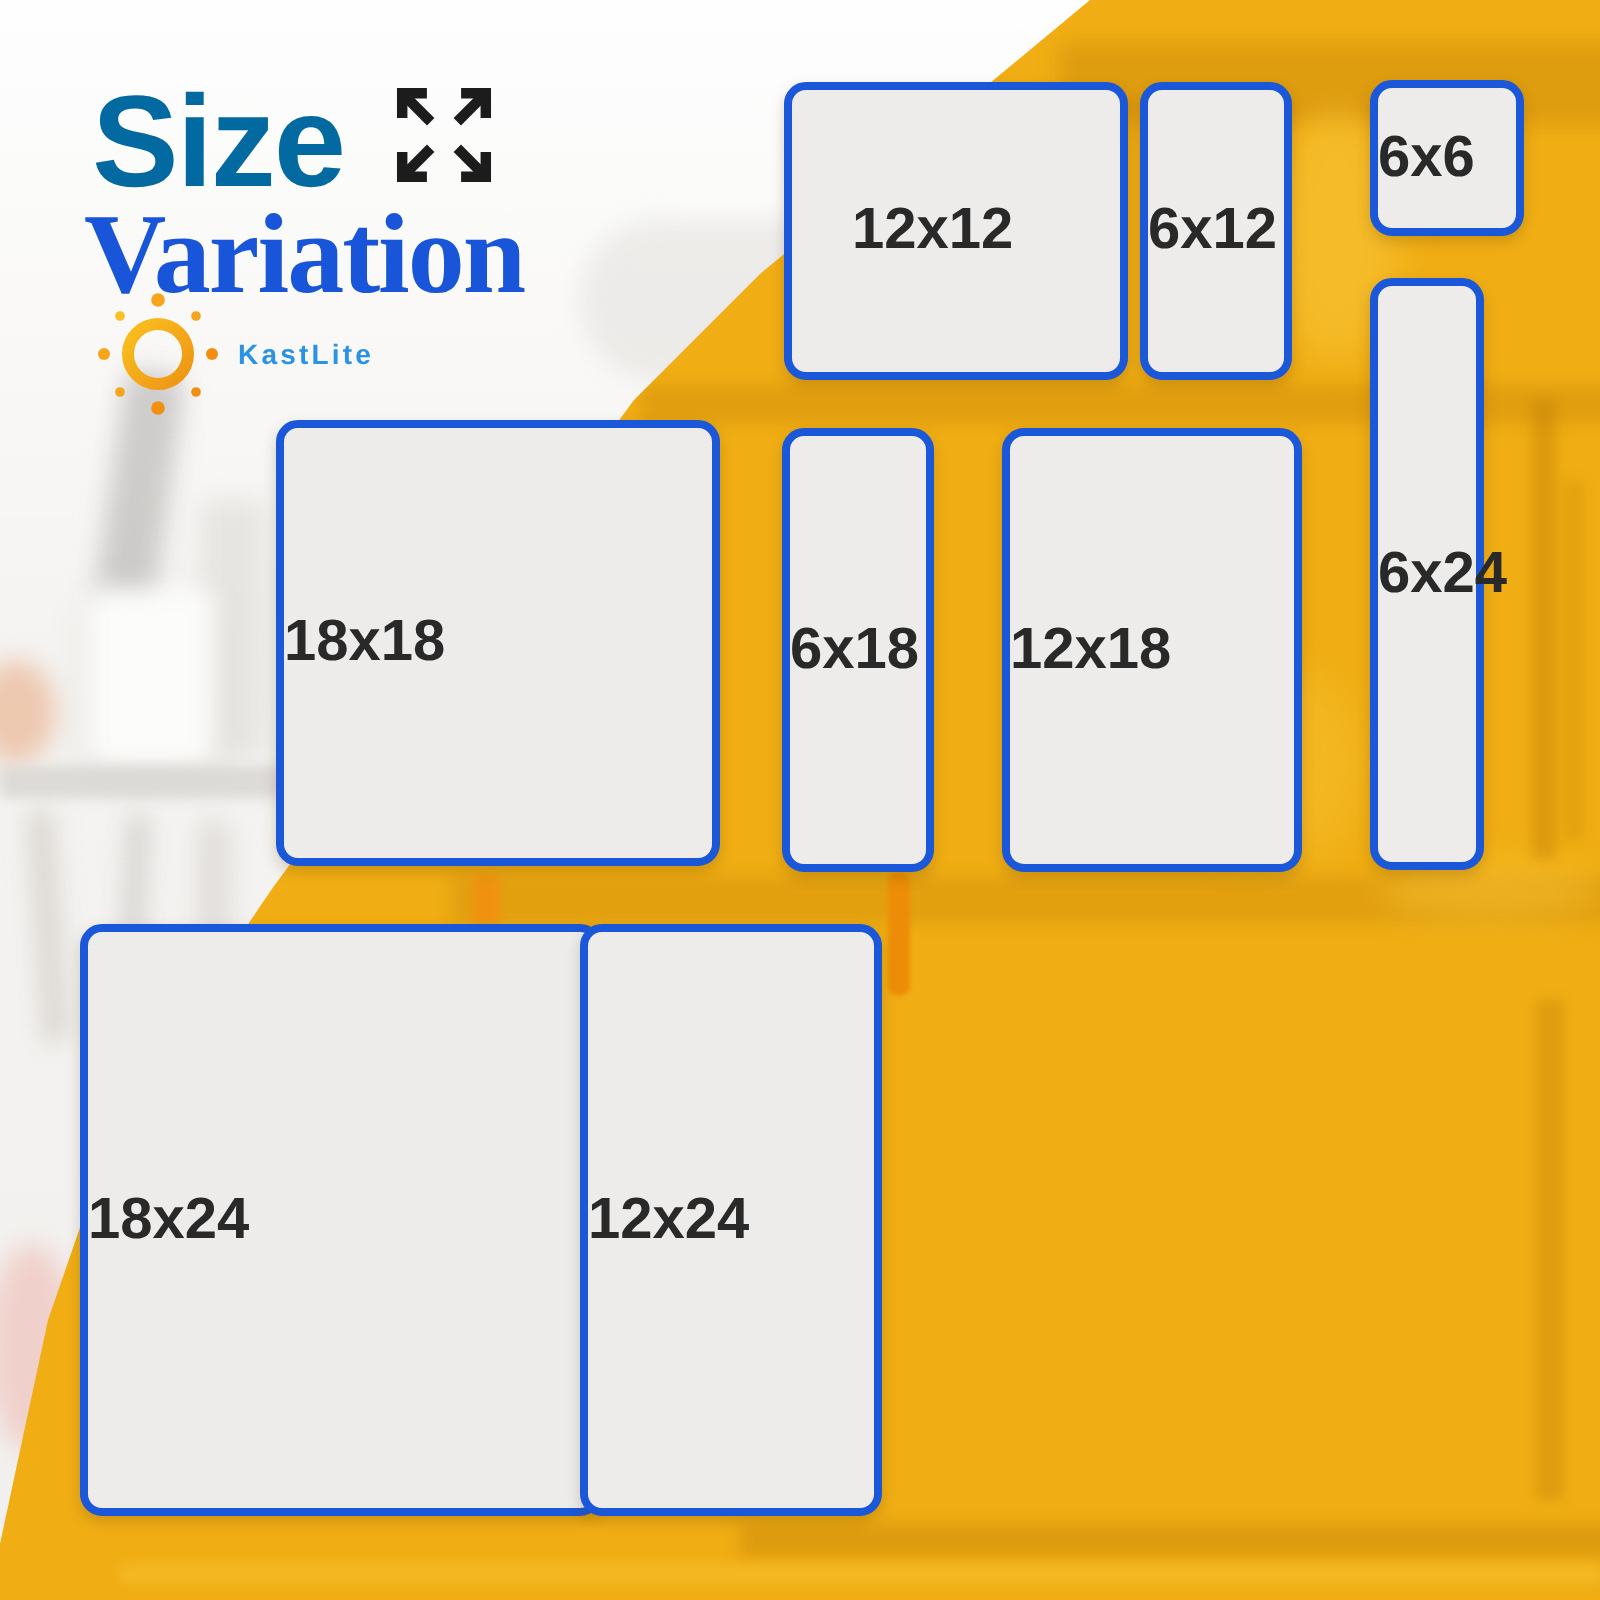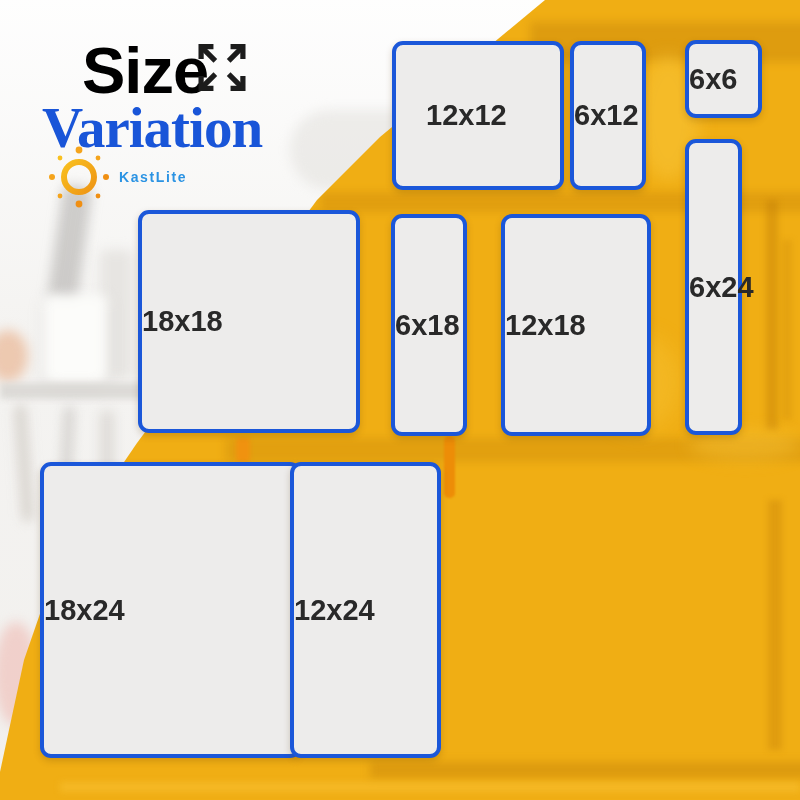--- a/index.html
+++ b/index.html
@@ -37,21 +37,21 @@
   .yl-strip2{left:782px;top:240px;width:10px;height:180px;background:rgba(205,140,10,.35);filter:blur(3px);}
   .yl-strip3{left:768px;top:500px;width:14px;height:250px;background:rgba(190,122,6,.33);filter:blur(3px);}
   .yl-accent1{left:444px;top:436px;width:11px;height:62px;background:#ED8D07;border-radius:5px;filter:blur(1px);}
   .yl-accent2{left:266px;top:572px;width:18px;height:74px;background:rgba(242,144,16,.9);border-radius:8px;transform:rotate(14deg);filter:blur(2px);}
   .yl-accent3{left:236px;top:438px;width:14px;height:24px;background:rgba(242,144,16,.9);border-radius:4px;filter:blur(2px);}
   .yl-glow1{left:636px;top:55px;width:64px;height:125px;background:rgba(250,200,60,.5);border-radius:50%;filter:blur(8px);}
   .yl-glow2{left:596px;top:335px;width:85px;height:95px;background:rgba(250,200,60,.35);border-radius:50%;filter:blur(10px);}
   .yl-glow3{left:690px;top:430px;width:110px;height:30px;background:rgba(250,200,60,.4);border-radius:50%;filter:blur(8px);}
   
   .title-line{position:absolute;font-weight:bold;line-height:1;letter-spacing:-1px;}
-  #title1{left:46px;top:38px;font-size:65px;color:#000000;margin-left:36px;}
+  #title1{left:46px;top:38px;font-size:65px;color:#0369a1;}
   #title2{left:42px;top:99px;font-size:57px;color:#1955D8;font-family:Liberation Serif, serif;}
   #expand-icon{position:absolute;left:192px;top:39px;width:60px;height:57px;}
   #logo{position:absolute;left:47px;top:145px;width:260px;height:64px;display:flex;align-items:center;}
   #sun-icon{width:64px;height:64px;flex:0 0 auto;}
   #brand-name{margin-left:8px;font-size:14px;font-weight:bold;color:#2B93E3;letter-spacing:1.6px;}
   
   .size-box{position:absolute;background:#EDECEB;border:4px solid #1B57D9;border-radius:11px;
     box-sizing:border-box;display:flex;align-items:center;justify-content:flex-start;
     box-shadow:0 3px 7px rgba(90,55,0,.22);}
   .size-box span{font-size:29px;font-weight:bold;color:#292929;letter-spacing:0px;}

